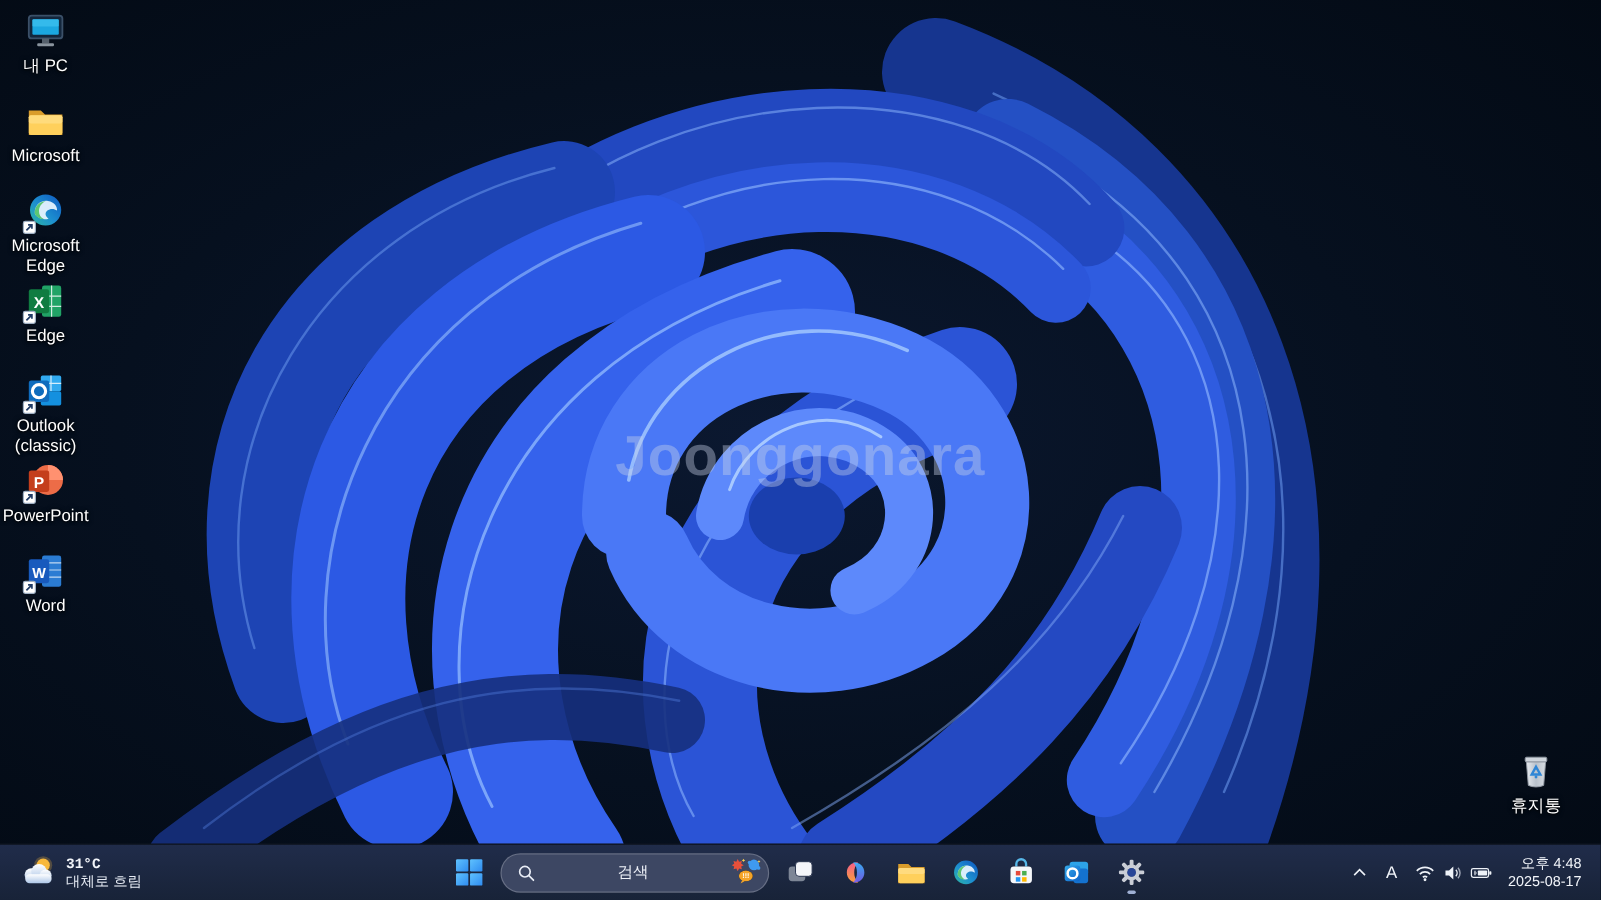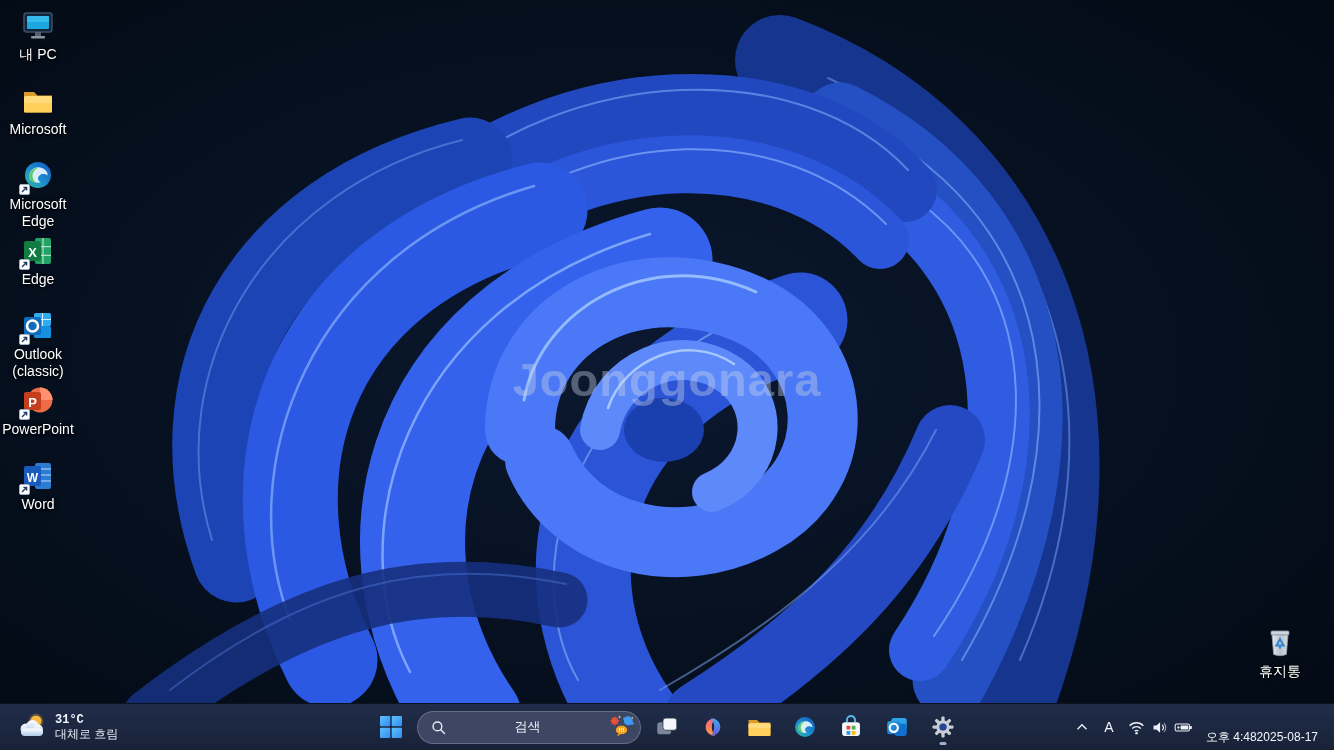--- a/index.html
+++ b/index.html
@@ -39,21 +39,21 @@
   .search-pill{height:33px;width:224px;border-radius:17px;background:#3d4763;
     border:1px solid rgba(255,255,255,0.22);display:flex;align-items:center;
     padding:0 5px 0 12px;box-sizing:border-box;gap:8px;cursor:pointer;text-align:center;}
   .search-label{font-size:13px;color:#eef1f8;flex:1;}
   .tb-right{position:absolute;right:6px;top:0;height:46px;display:flex;align-items:center;}
   .tray-btn{height:36px;display:flex;align-items:center;justify-content:center;
     border-radius:5px;cursor:pointer;padding:0 4px;}
   .tray-group{display:flex;align-items:center;gap:4px;height:36px;border-radius:5px;
     padding:0 4px;cursor:pointer;}
   .ime{font-size:14px;color:#f2f5fa;width:20px;text-align:center;}
-  .clock{display:flex;flex-direction:row;align-items:flex-end;line-height:15px;
+  .clock{display:flex;flex-direction:column;align-items:flex-end;line-height:15px;
     padding:0 10px 0 8px;height:36px;justify-content:center;border-radius:5px;cursor:pointer;}
   .clock span{font-size:12px;color:#f2f5fa;}
 </style>
 </head>
 <body>
 
 <div class="screen">
 
   <div class="wallpaper">
     <svg width="1334" height="750" viewBox="0 0 1334 750">

